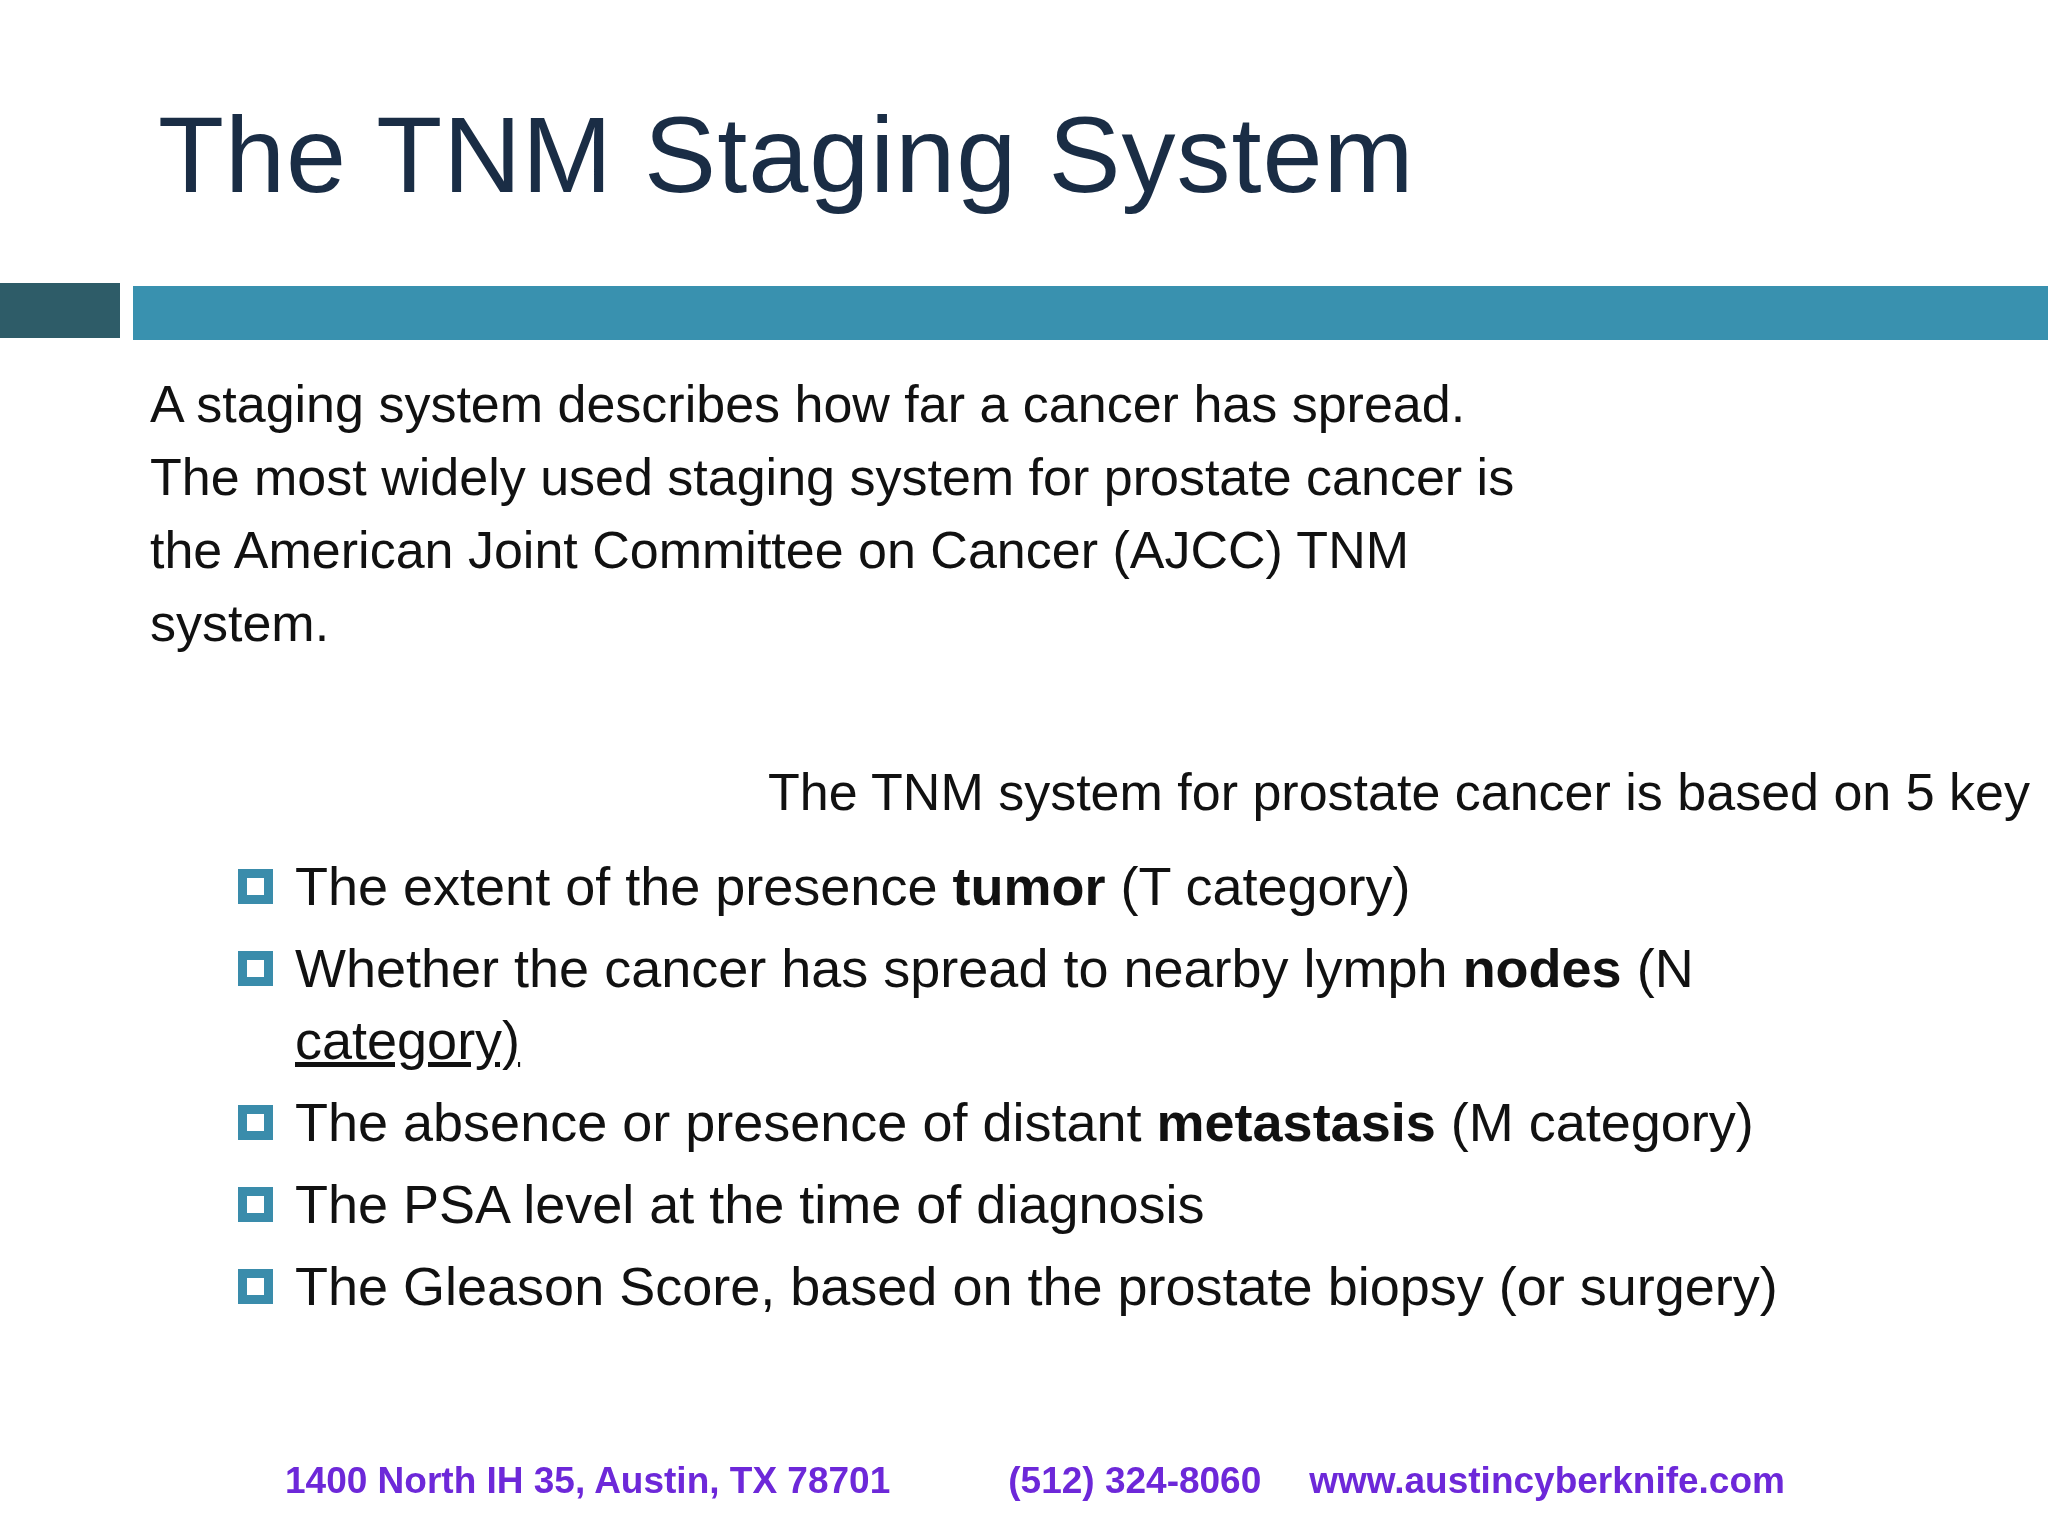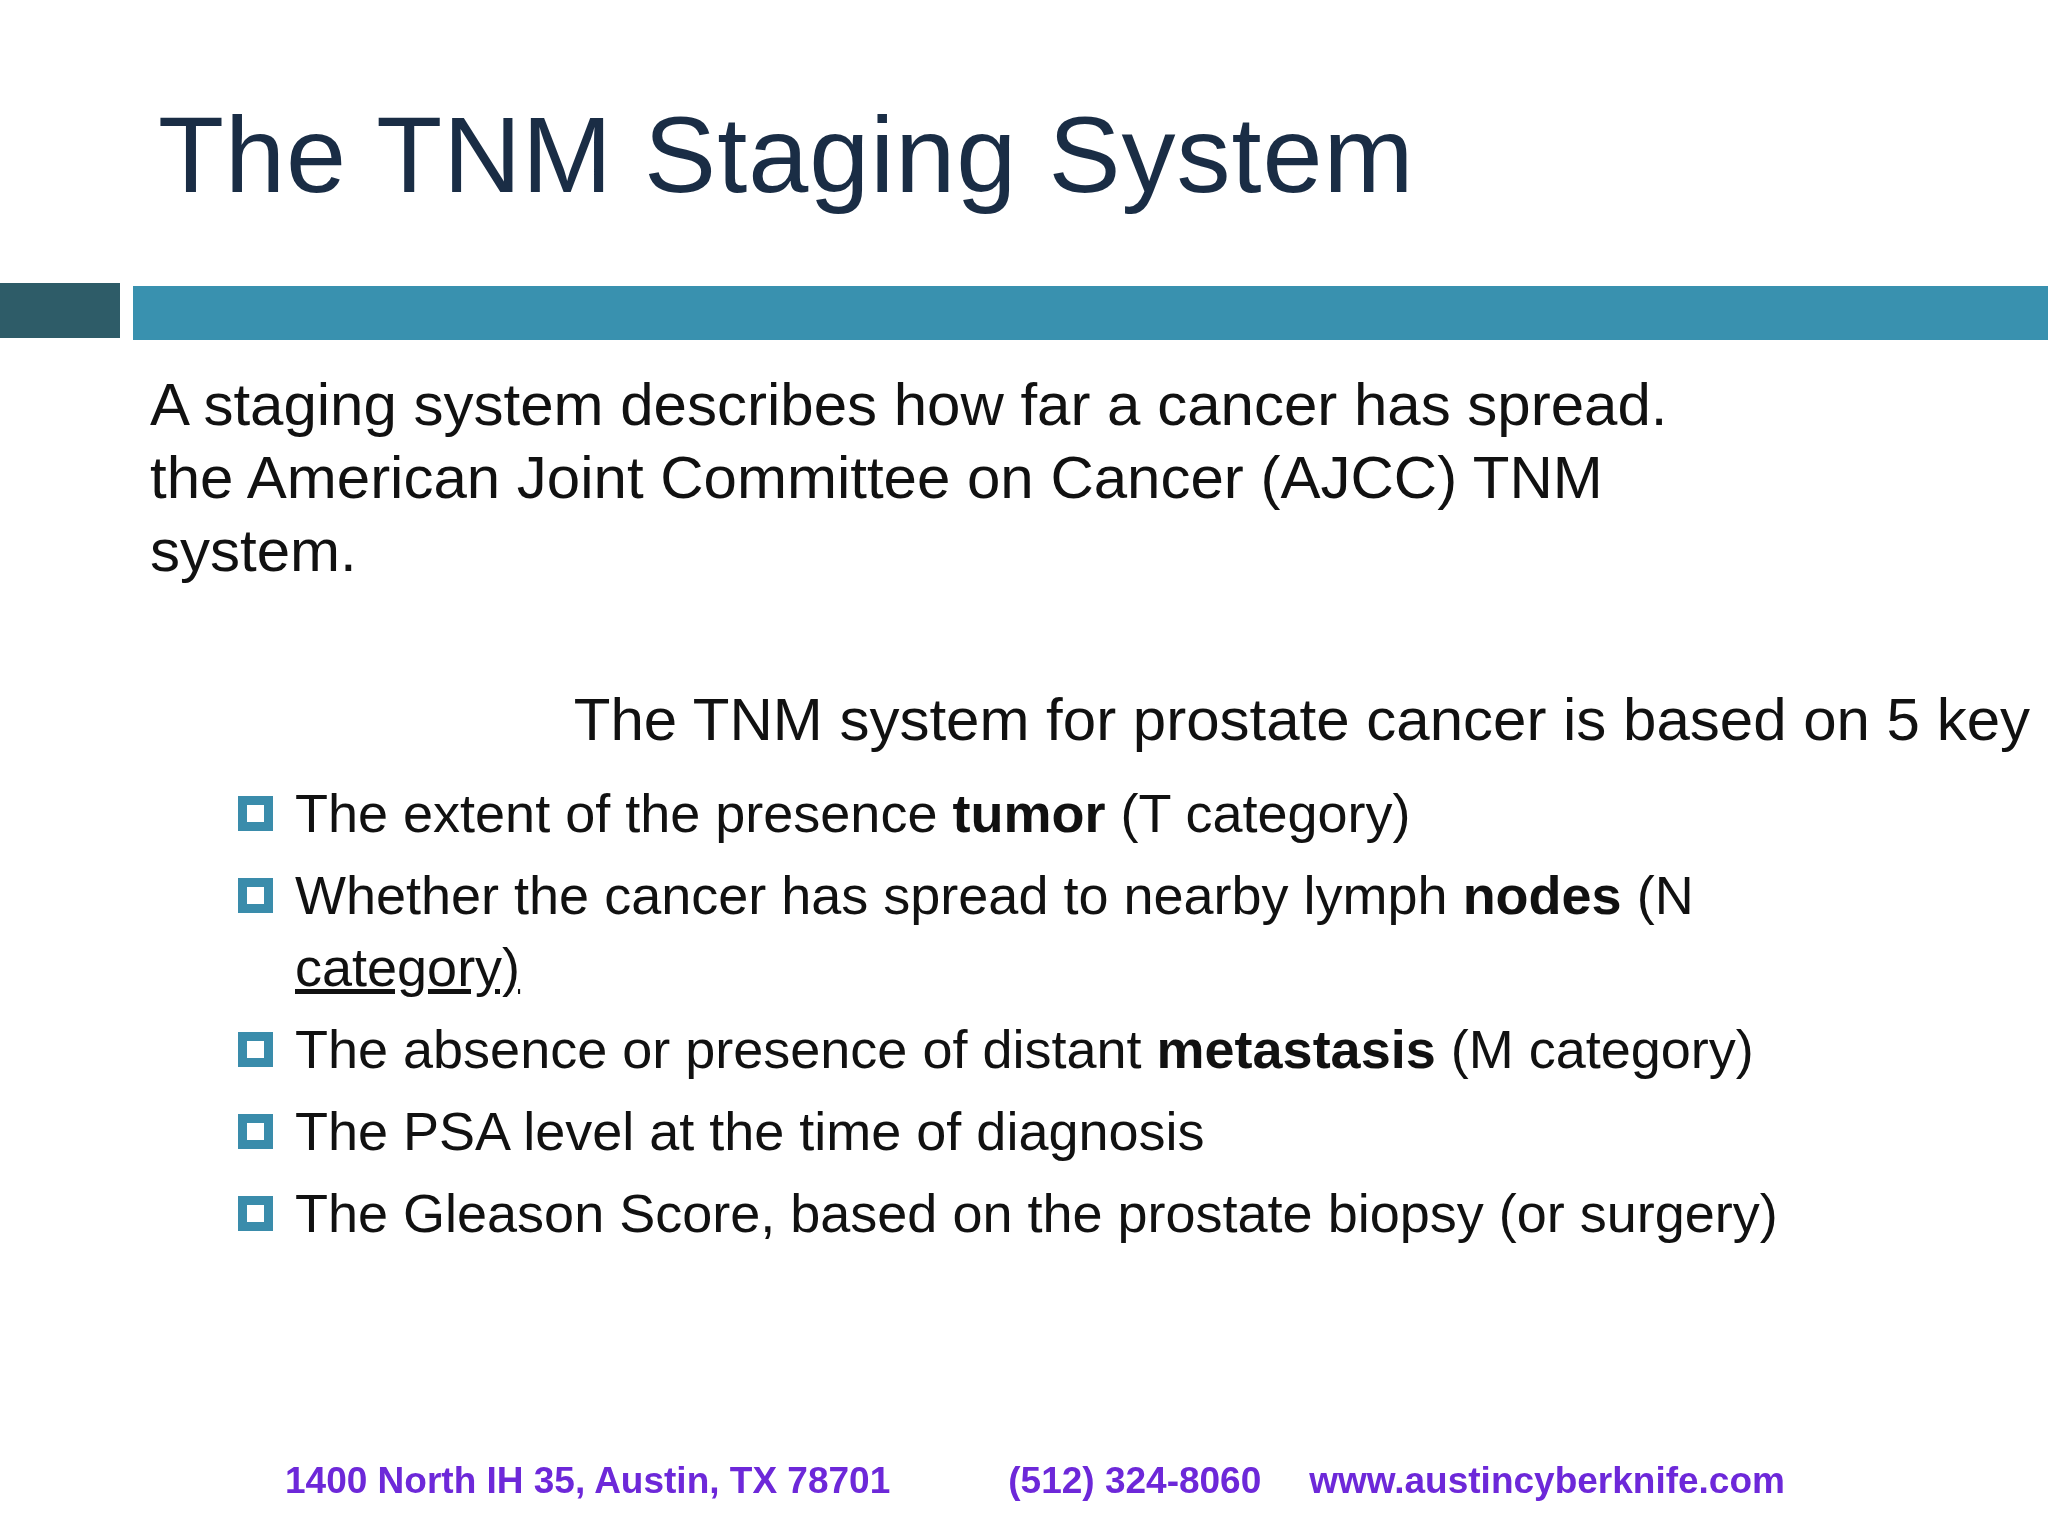--- a/index.html
+++ b/index.html
@@ -19,21 +19,21 @@
   }
   .accent-square {
     position:absolute; left:0; top:283px;
     width:120px; height:55px; background:#2e5c68;
   }
   .accent-bar {
     position:absolute; left:133px; right:0; top:286px;
     height:54px; background:#3991af;
   }
   .content { position:absolute; left:150px; top:368px; width:1880px; }
-  .para-line { font-size:60px; line-height:73px; white-space:nowrap; }
+  .para-line { font-size:52px; line-height:73px; white-space:nowrap; }
   .para2 { margin-top:96px;text-align:right; }
   .bullets { margin-top:21px; }
   .bullet {
     position:relative; padding-left:145px; margin-top:10px;
     font-size:54px; line-height:72px; white-space:nowrap;
   }
   .bullet:first-child { margin-top:0; }
   .sq {
     position:absolute; left:88px; top:19px;
     width:35px; height:35px; box-sizing:border-box;
@@ -56,20 +56,21 @@
 
   <div class="title">The TNM Staging System</div>
 
   <div class="accent-square"></div>
   <div class="accent-bar"></div>
 
   <div class="content">
 
     <div class="para1">
       <div class="para-line">A staging system describes how far a cancer has spread.</div>
+      <div class="para-line">The most widely used staging system for prostate cancer is</div>
       <div class="para-line">the American Joint Committee on Cancer (AJCC) TNM</div>
       <div class="para-line">system.</div>
     </div>
 
     <div class="para2">
       <div class="para-line">The TNM system for prostate cancer is based on 5 key</div>
     </div>
 
     <div class="bullets">
 

